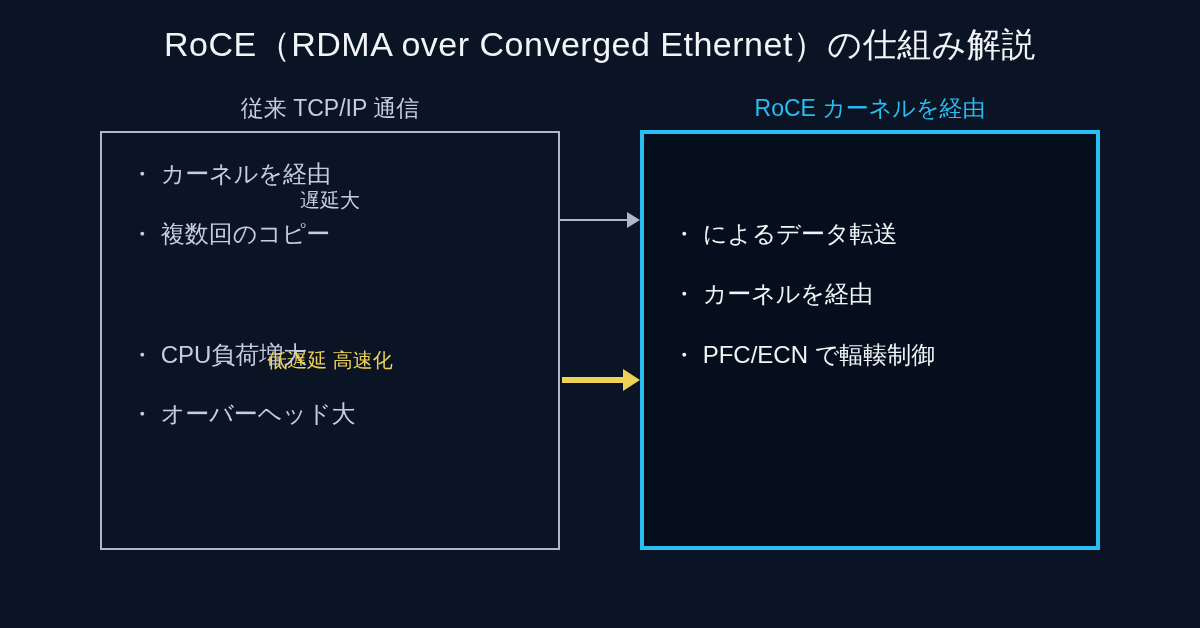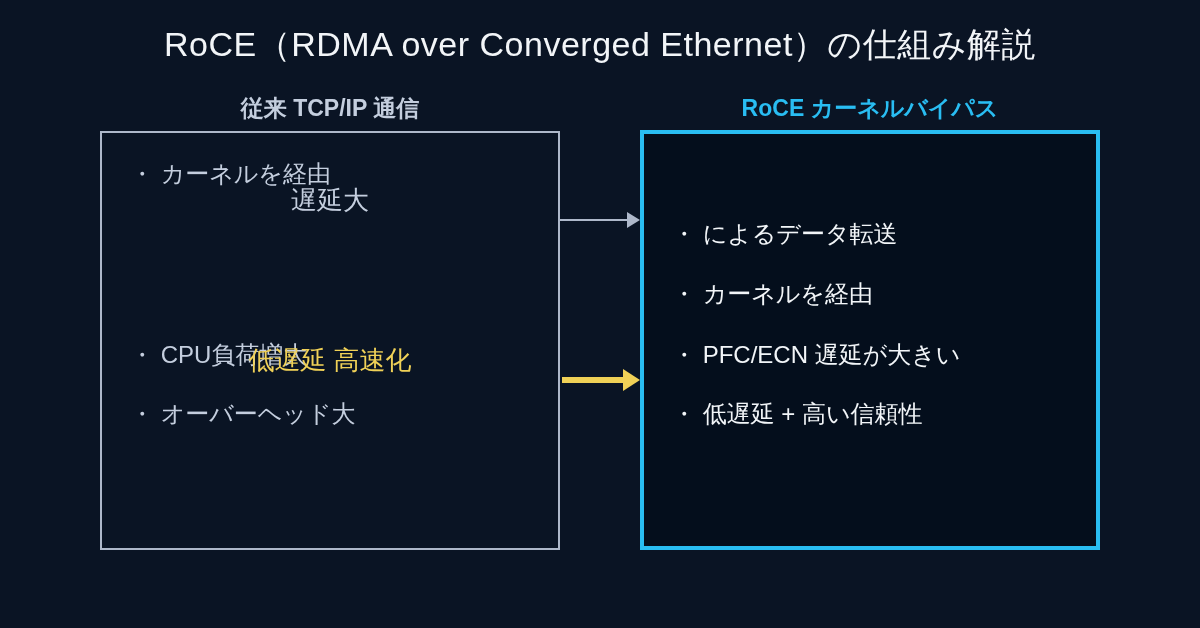--- a/index.html
+++ b/index.html
@@ -8,21 +8,21 @@
     background:var(--bg,#0a1424);
     font-family:"Liberation Sans",sans-serif;
   }
   .title{
     position:absolute;top:22px;left:0;width:1200px;
     text-align:center;font-size:34px;font-weight:400;
     color:var(--whitetext,#f2f5f8);letter-spacing:0.5px;
   }
   .panel-header{
     position:absolute;top:93px;width:460px;text-align:center;
-    font-size:23px;font-weight:700;
+    font-size:23px;font-weight:400;
   }
   .panel-header.left{left:100px;color:var(--lefttext,#c4cede);}
   .panel-header.right{left:640px;color:var(--cyan,#29bdf2);}
   .box{position:absolute;box-sizing:border-box;}
   .box.left{
     left:100px;top:131px;width:460px;height:419px;
     border:2px solid var(--gray,#aeb8ca);
     background:transparent;
   }
   .box.right{
@@ -31,21 +31,21 @@
     background:var(--panel,#040e1c);
   }
   .item{
     position:absolute;font-size:24px;line-height:24px;white-space:pre;
   }
   .item.l{left:130px;color:var(--lefttext,#c4cede);}
   .item.r{left:672px;color:var(--whitetext,#f2f5f8);}
   .r1{top:162px}.r2{top:222px}.r3{top:282px}.r4{top:343px}.r5{top:402px}
   .note{
     position:absolute;left:100px;width:460px;text-align:center;
-    font-size:26px;line-height:24px;white-space:pre;
+    font-size:20px;line-height:24px;white-space:pre;
   }
   .note.slow{top:188px;color:var(--lefttext,#c4cede);}
   .note.fast{top:348px;color:var(--yellow,#f0d157);}
   .arrow{position:absolute;}
   .arrow .line{position:absolute;left:0;}
   .arrow .head{position:absolute;width:0;height:0;}
   .arrow.slow{left:560px;top:212px;width:81px;height:16px;}
   .arrow.slow .line{top:7px;width:68px;height:2px;background:var(--gray,#aeb8ca);}
   .arrow.slow .head{
     left:67px;top:0;
@@ -65,36 +65,36 @@
   }
 </style>
 </head>
 <body>
 
 <div class="canvas">
 
   <div class="title">RoCE（RDMA over Converged Ethernet）の仕組み解説</div>
 
   <div class="panel-header left">従来 TCP/IP 通信</div>
-  <div class="panel-header right">RoCE カーネルバイパス</div>
+  <div class="panel-header right">RoCE カーネルを経由</div>
 
   <div class="box left"></div>
   <div class="box right"></div>
 
   <div class="item l r1">・ カーネルを経由</div>
+  <div class="item l r2">・ 複数回のコピー</div>
   <div class="item l r5">・ オーバーヘッド大</div>
   <div class="item l r4">・ CPU負荷増大</div>
 
   <div class="note slow">遅延大</div>
   <div class="note fast">低遅延 高速化</div>
 
   <div class="item r r2">・ によるデータ転送</div>
   <div class="item r r3">・ カーネルを経由</div>
-  <div class="item r r4">・ PFC/ECN 遅延が大きい</div>
-  <div class="item r r5">・ 低遅延 + 高い信頼性</div>
+  <div class="item r r4">・ PFC/ECN で輻輳制御</div>
 
   <div class="arrow slow">
     <div class="line"></div>
     <div class="head"></div>
   </div>
   <div class="arrow fast">
     <div class="line"></div>
     <div class="head"></div>
   </div>
 

